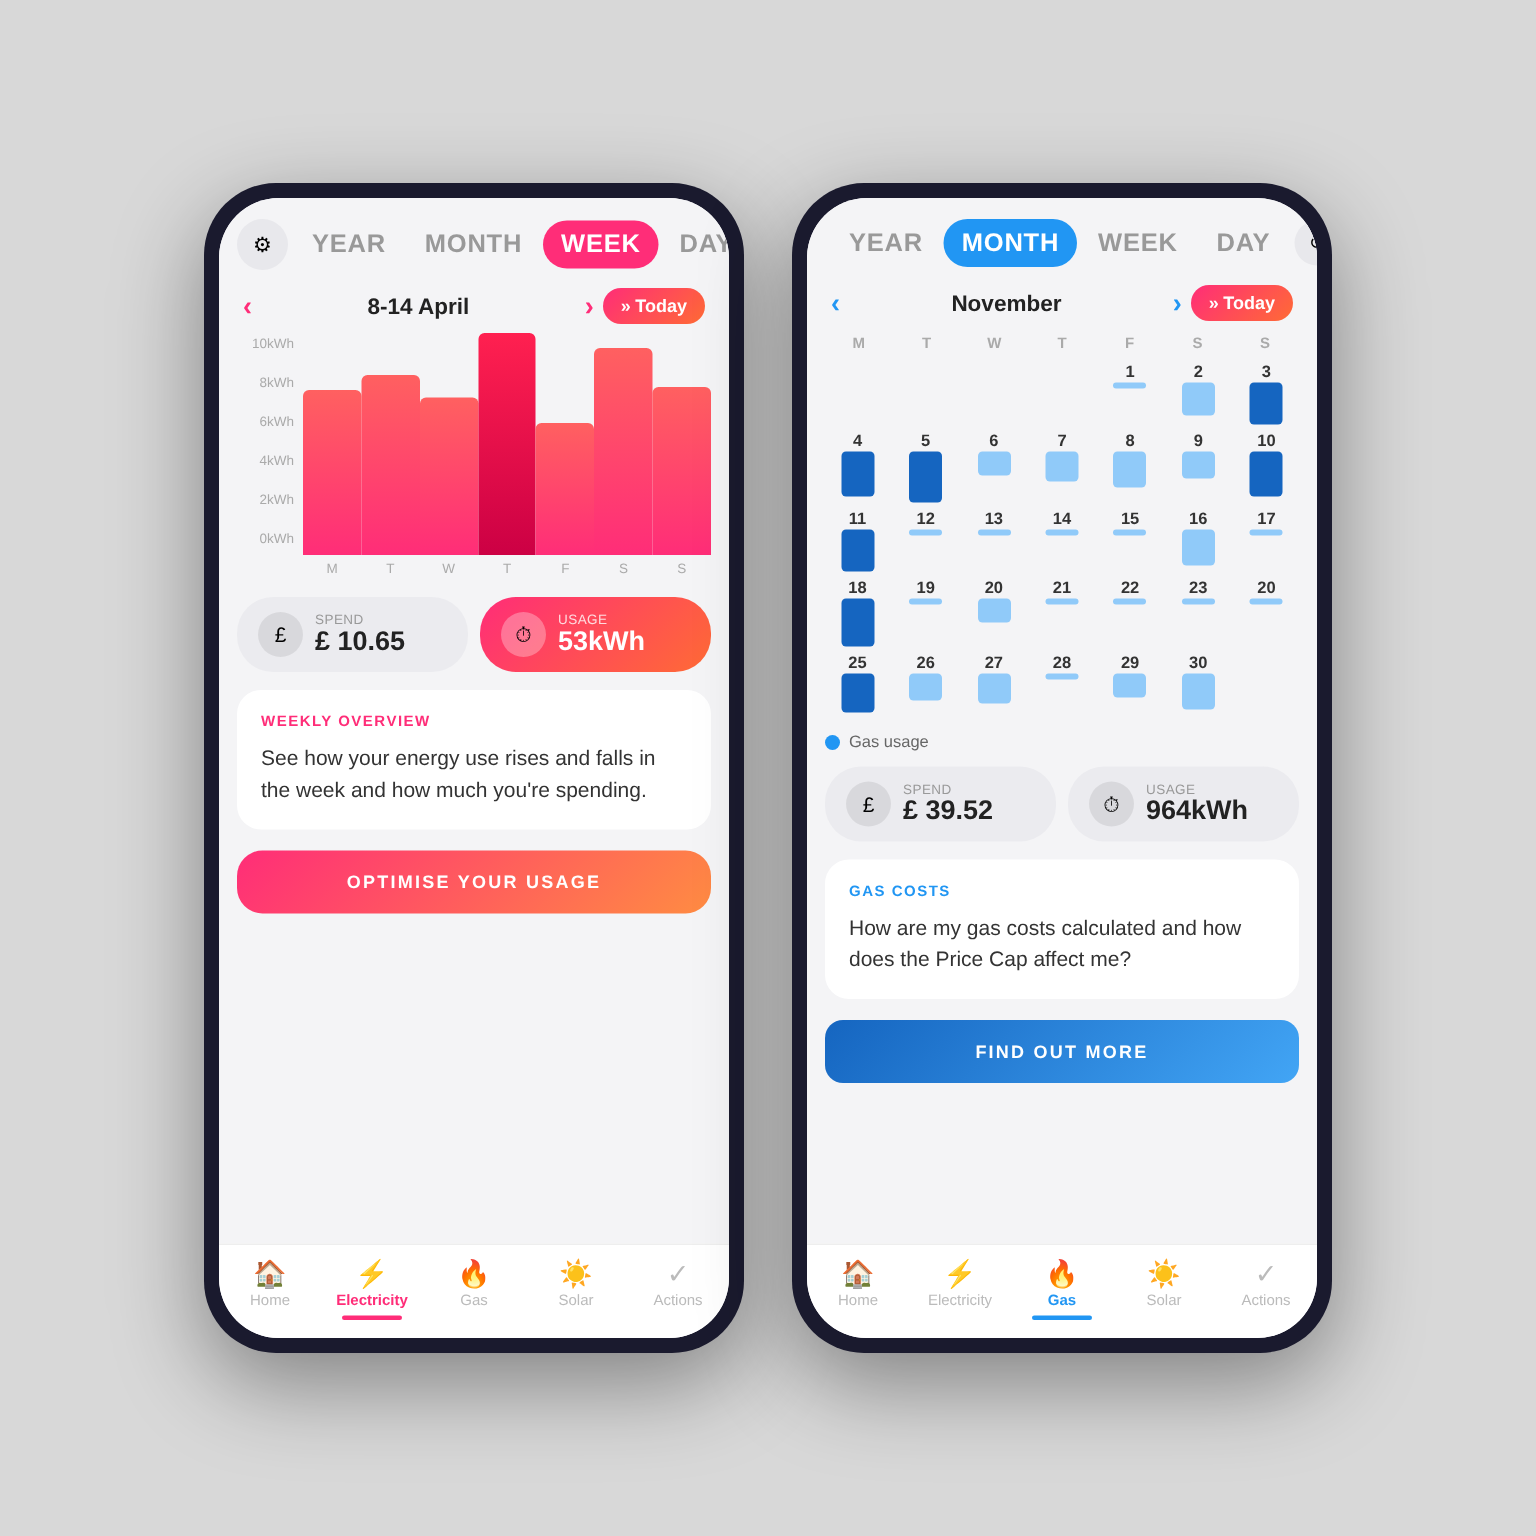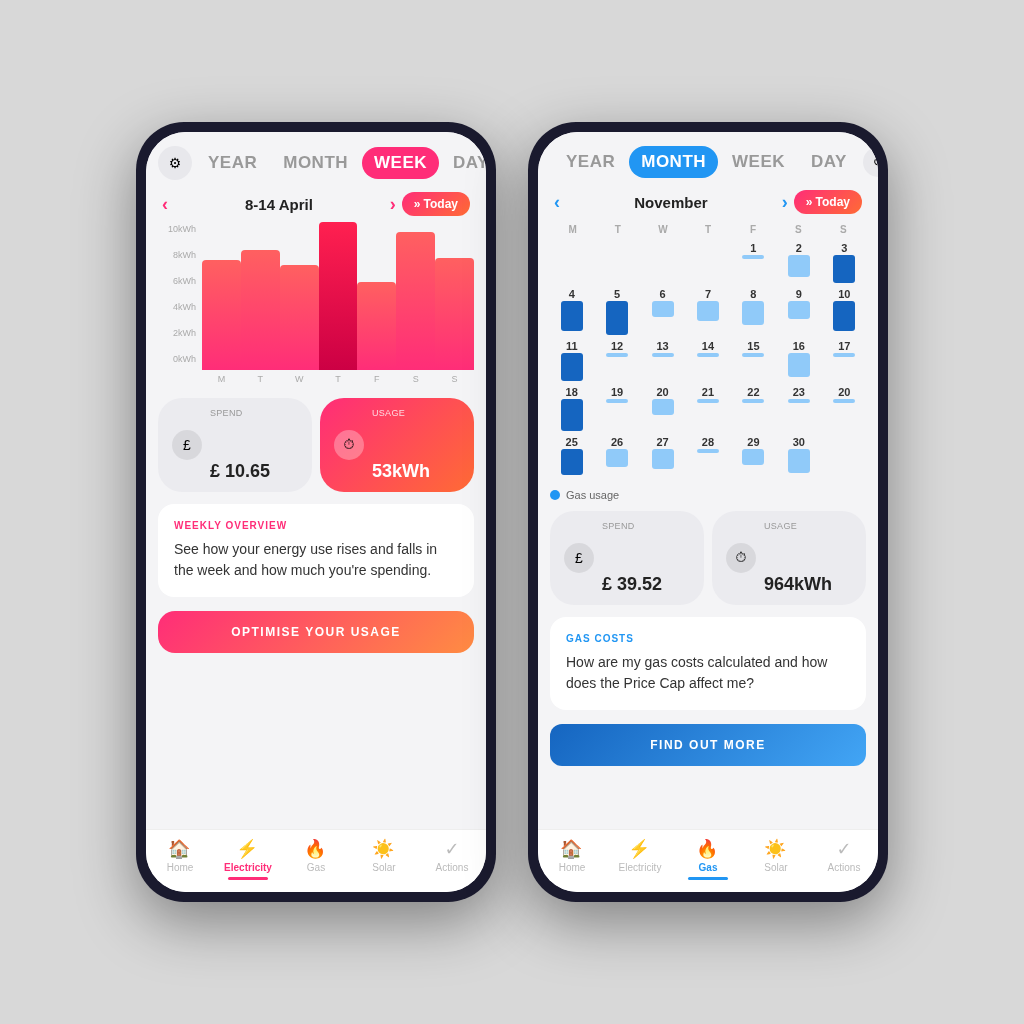--- a/index.html
+++ b/index.html
@@ -217,21 +217,20 @@
       color: #999;
       text-transform: uppercase;
       letter-spacing: 0.3px;
     }
     .stat-subtitle.white { color: rgba(255,255,255,0.8); }
     .stat-value {
       font-size: 18px;
       font-weight: 700;
       color: #222;
       line-height: 1.1;
-      margin-top: 44px;
     }
     .stat-value.white { color: white; }
 
     
     .info-card {
       margin: 6px 12px;
       background: white;
       border-radius: 16px;
       padding: 16px;
       flex-shrink: 0;

